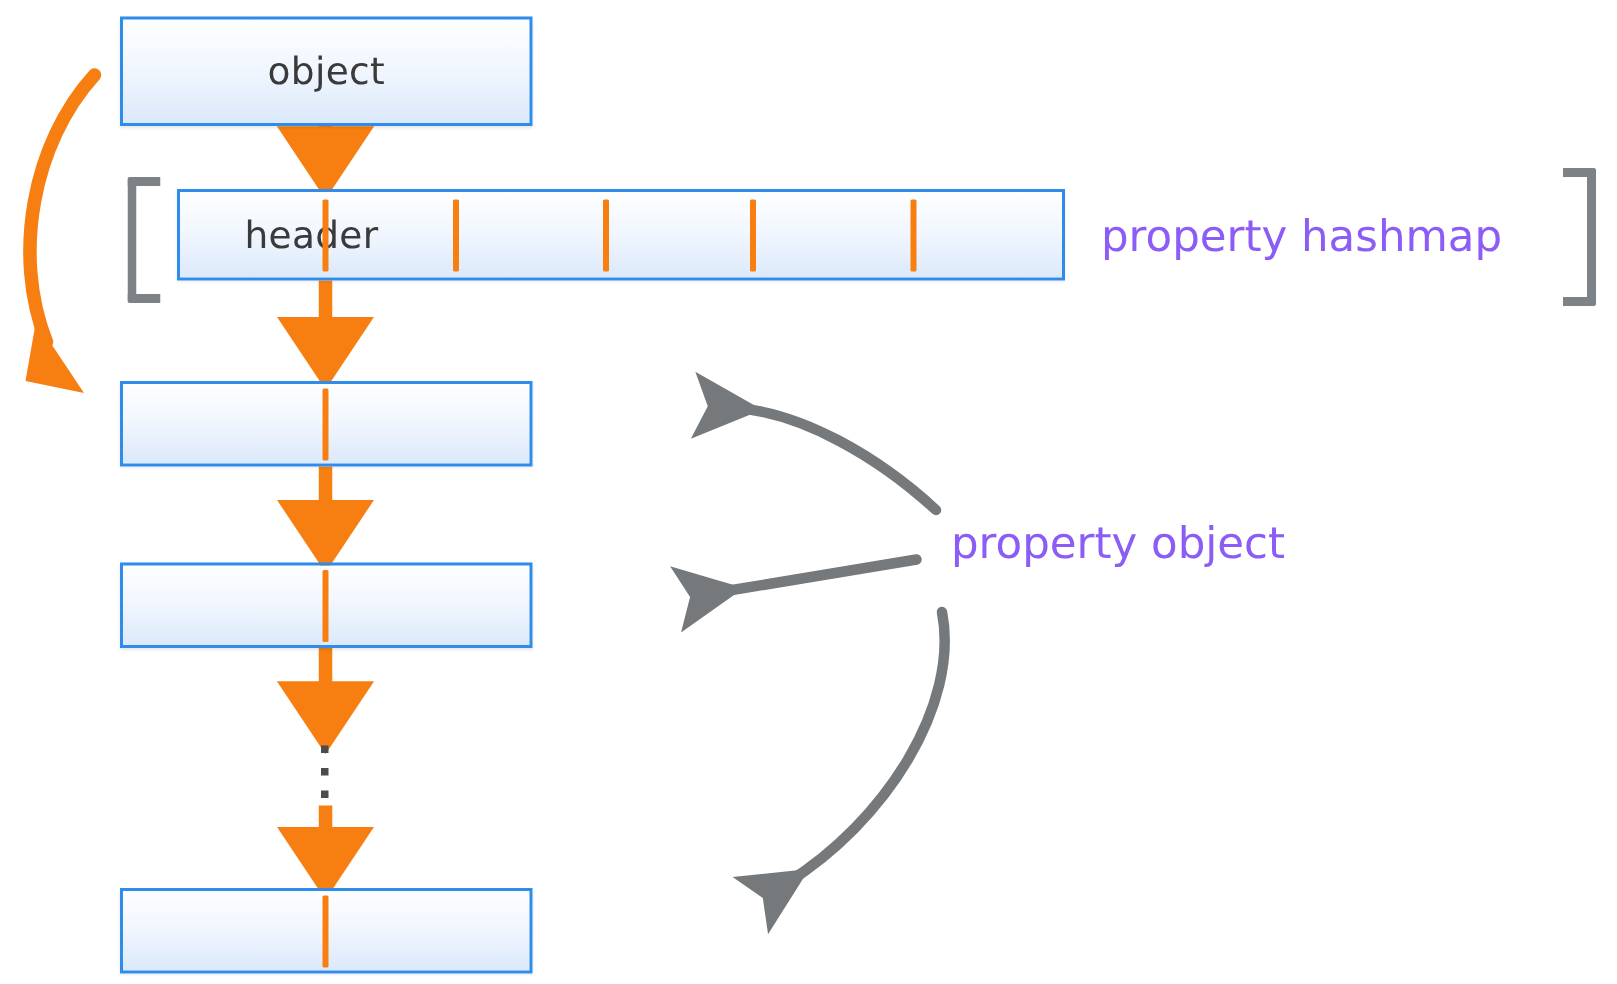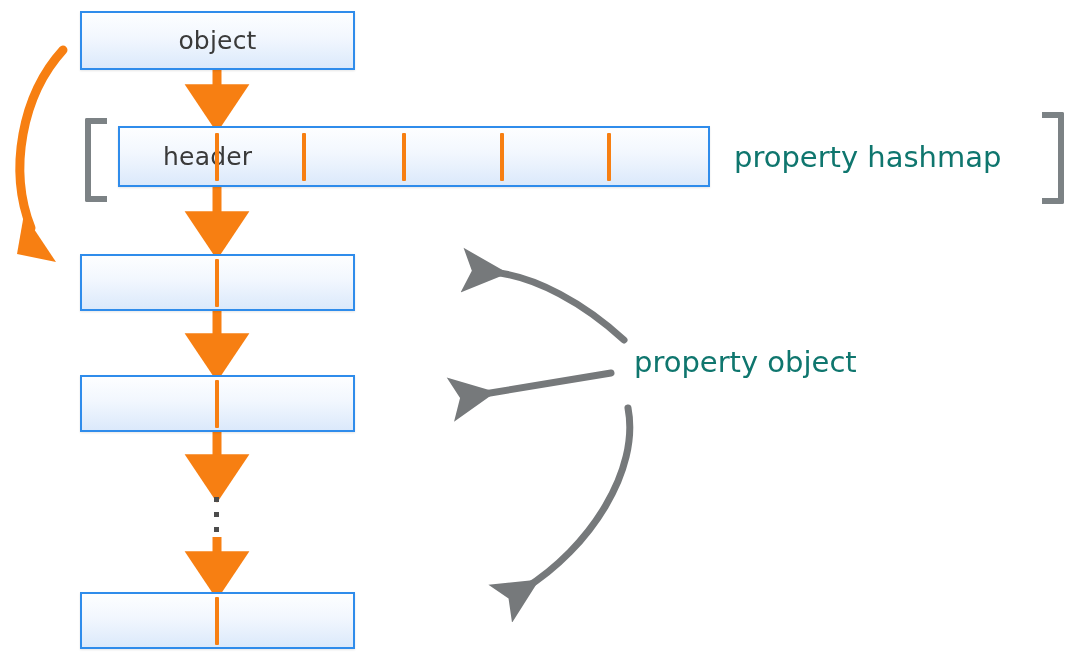--- a/index.html
+++ b/index.html
@@ -34,21 +34,21 @@
     color: #3a3a3a;
     font-size: 25px;
     font-weight: 400;
     letter-spacing: 0.2px;
     white-space: nowrap;
   }
   #object-box {
     left: 80px;
     top: 11px;
     width: 275px;
-    height: 59px;
+    height: 73px;
     justify-content: center;
   }
   #header-box {
     left: 118px;
     top: 126px;
     width: 592px;
     height: 61px;
   }
   #header-box .node-label {
     margin-left: 43px;
@@ -91,21 +91,21 @@
     left: 0;
     top: 0;
     width: 1078px;
     height: 656px;
     pointer-events: none;
   }
 
   
   .free-text {
     position: absolute;
-    color: #0f766e;
+    color: #8b5cf6;
     font-size: 29px;
     white-space: nowrap;
   }
   #hashmap-caption { left: 734px; top: 140px; }
   #pairs-caption   { left: 634px; top: 345px; }
 
   
   .bracket {
     position: absolute;
     box-sizing: border-box;

